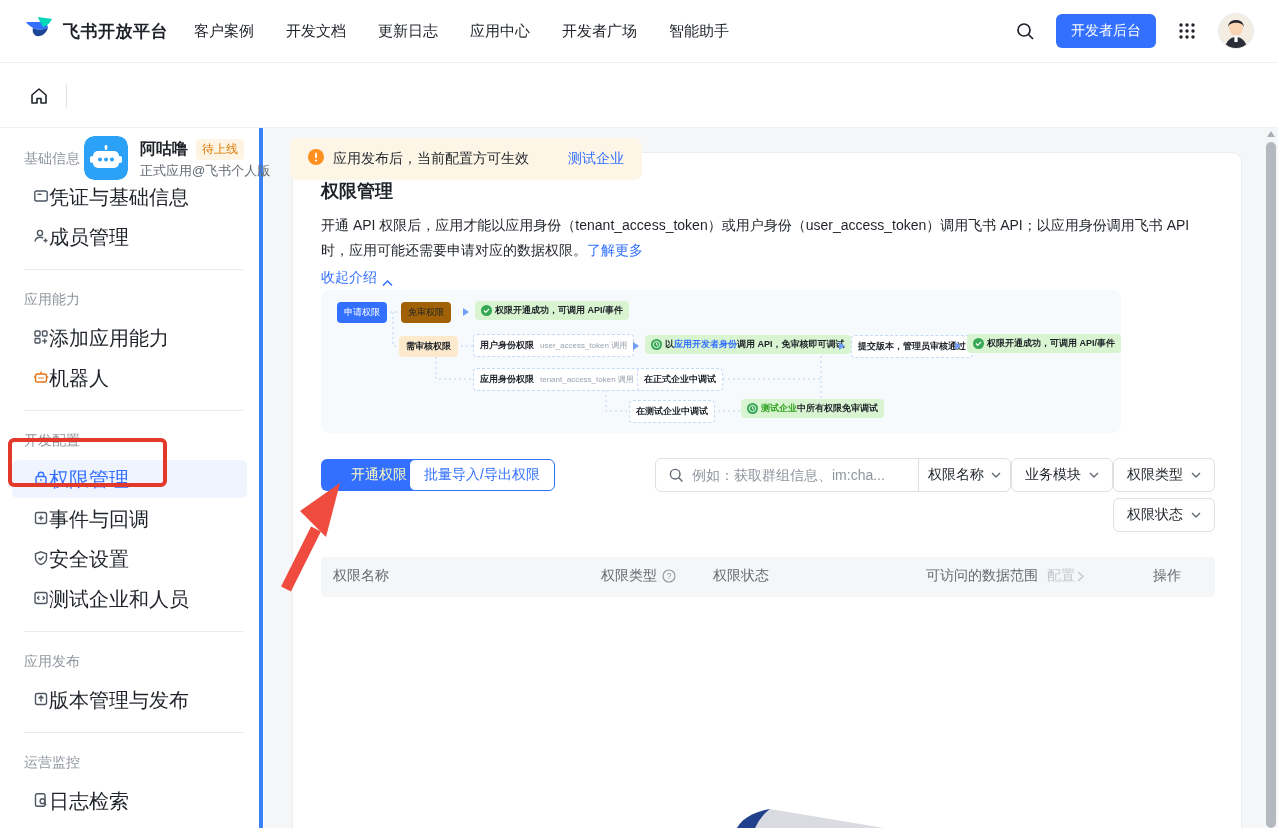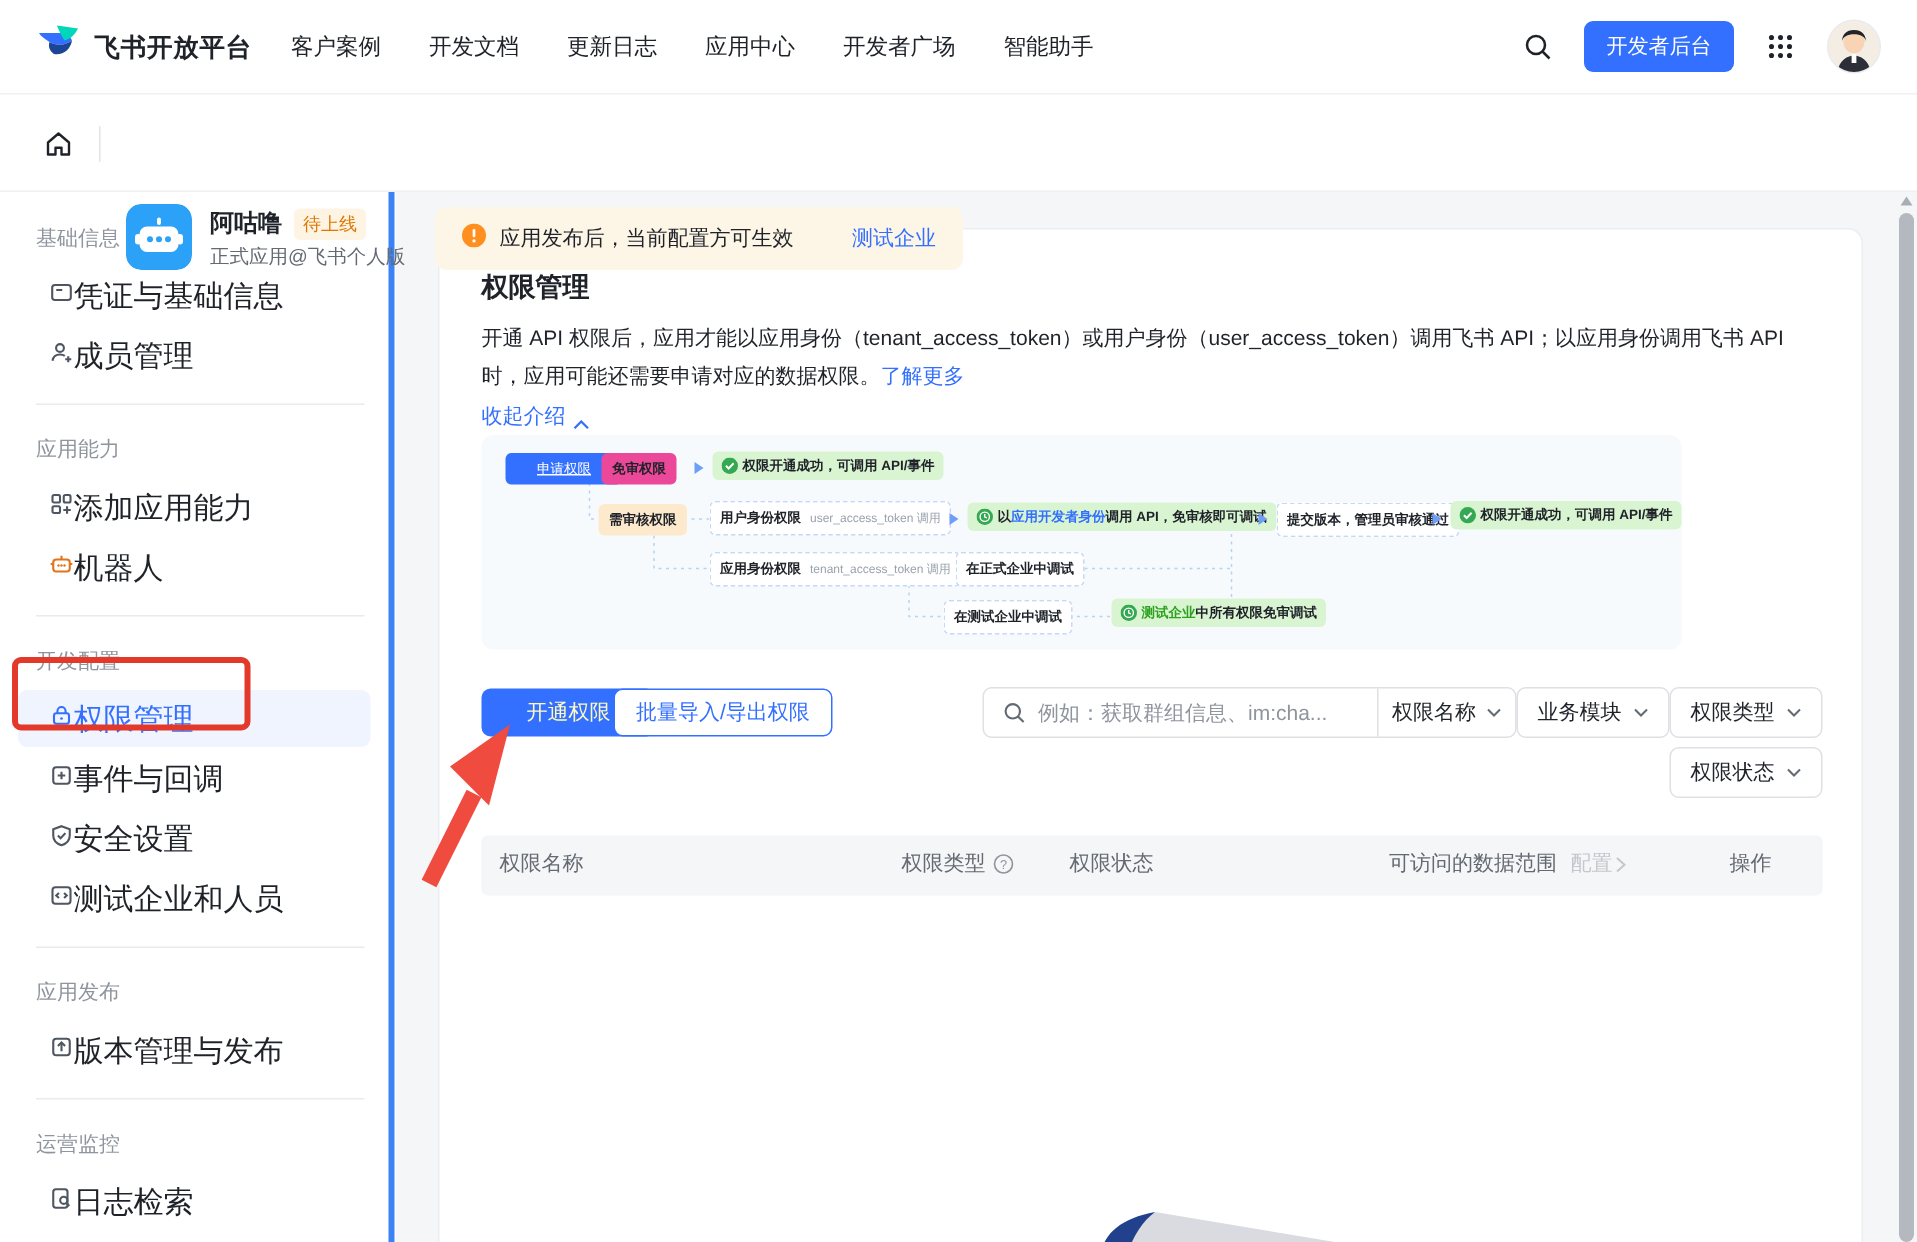--- a/index.html
+++ b/index.html
@@ -49,22 +49,22 @@
   .card { position:absolute; left:28px; top:24px; width:950px; height:690px; background:#fff;
     border:1px solid #ebedf1; border-radius:10px; }
   .page-title { position:absolute; left:28px; top:26px; font-size:18px; font-weight:700; }
   .page-desc { position:absolute; left:28px; top:60px; width:894px; font-size:14px; line-height:25px; color:#1f2329; }
   .link { color:#3370ff; text-decoration:none; cursor:pointer; }
   .collapse-link { position:absolute; left:28px; top:116px; font-size:14px; color:#3370ff; display:flex; align-items:flex-end; gap:5px; cursor:pointer; text-decoration:none; }
 
   
   .diagram { position:absolute; left:28px; top:137px; width:800px; height:143px; background:#f6fafd; border-radius:8px; }
   .dg { position:absolute; white-space:nowrap; font-size:9px; border-radius:4px; display:inline-flex; align-items:center; gap:3px; }
-  .dg-blue { background:#3370ff; color:#fff; padding:4px 21px;text-decoration:underline; }
-  .dg-glabel { background:#ec4899; font-weight:700; padding:4px 7px; }
+  .dg-blue { background:#3370ff; color:#fff; padding:4px 7px; }
+  .dg-glabel { background:#a16207; font-weight:400; padding:4px 7px; }
   .dg-olabel { background:#fdeacd; font-weight:700; padding:4px 7px; }
   .dg-white { background:#fff; border:1px dashed #c3d9f7; padding:4px 6px; font-weight:700; }
   .dg-white .sub { font-weight:400; font-size:8px; color:#9aa2ad; margin-left:3px; }
   .dg-green { background:#d9f4d1; padding:3px 6px; font-weight:700; }
   .hl-blue { color:#3370ff; } .hl-green { color:#2ea121; }
   .dg-ic { width:11px; height:11px; flex:none; }
   .dg-arrow { position:absolute; width:0; height:0; border-left:6px solid #6f9ef8; border-top:4px solid transparent; border-bottom:4px solid transparent; }
 
   
   .btn-primary { position:absolute; left:28px; top:306px; height:32px; padding:0 30px; background:#3370ff;

